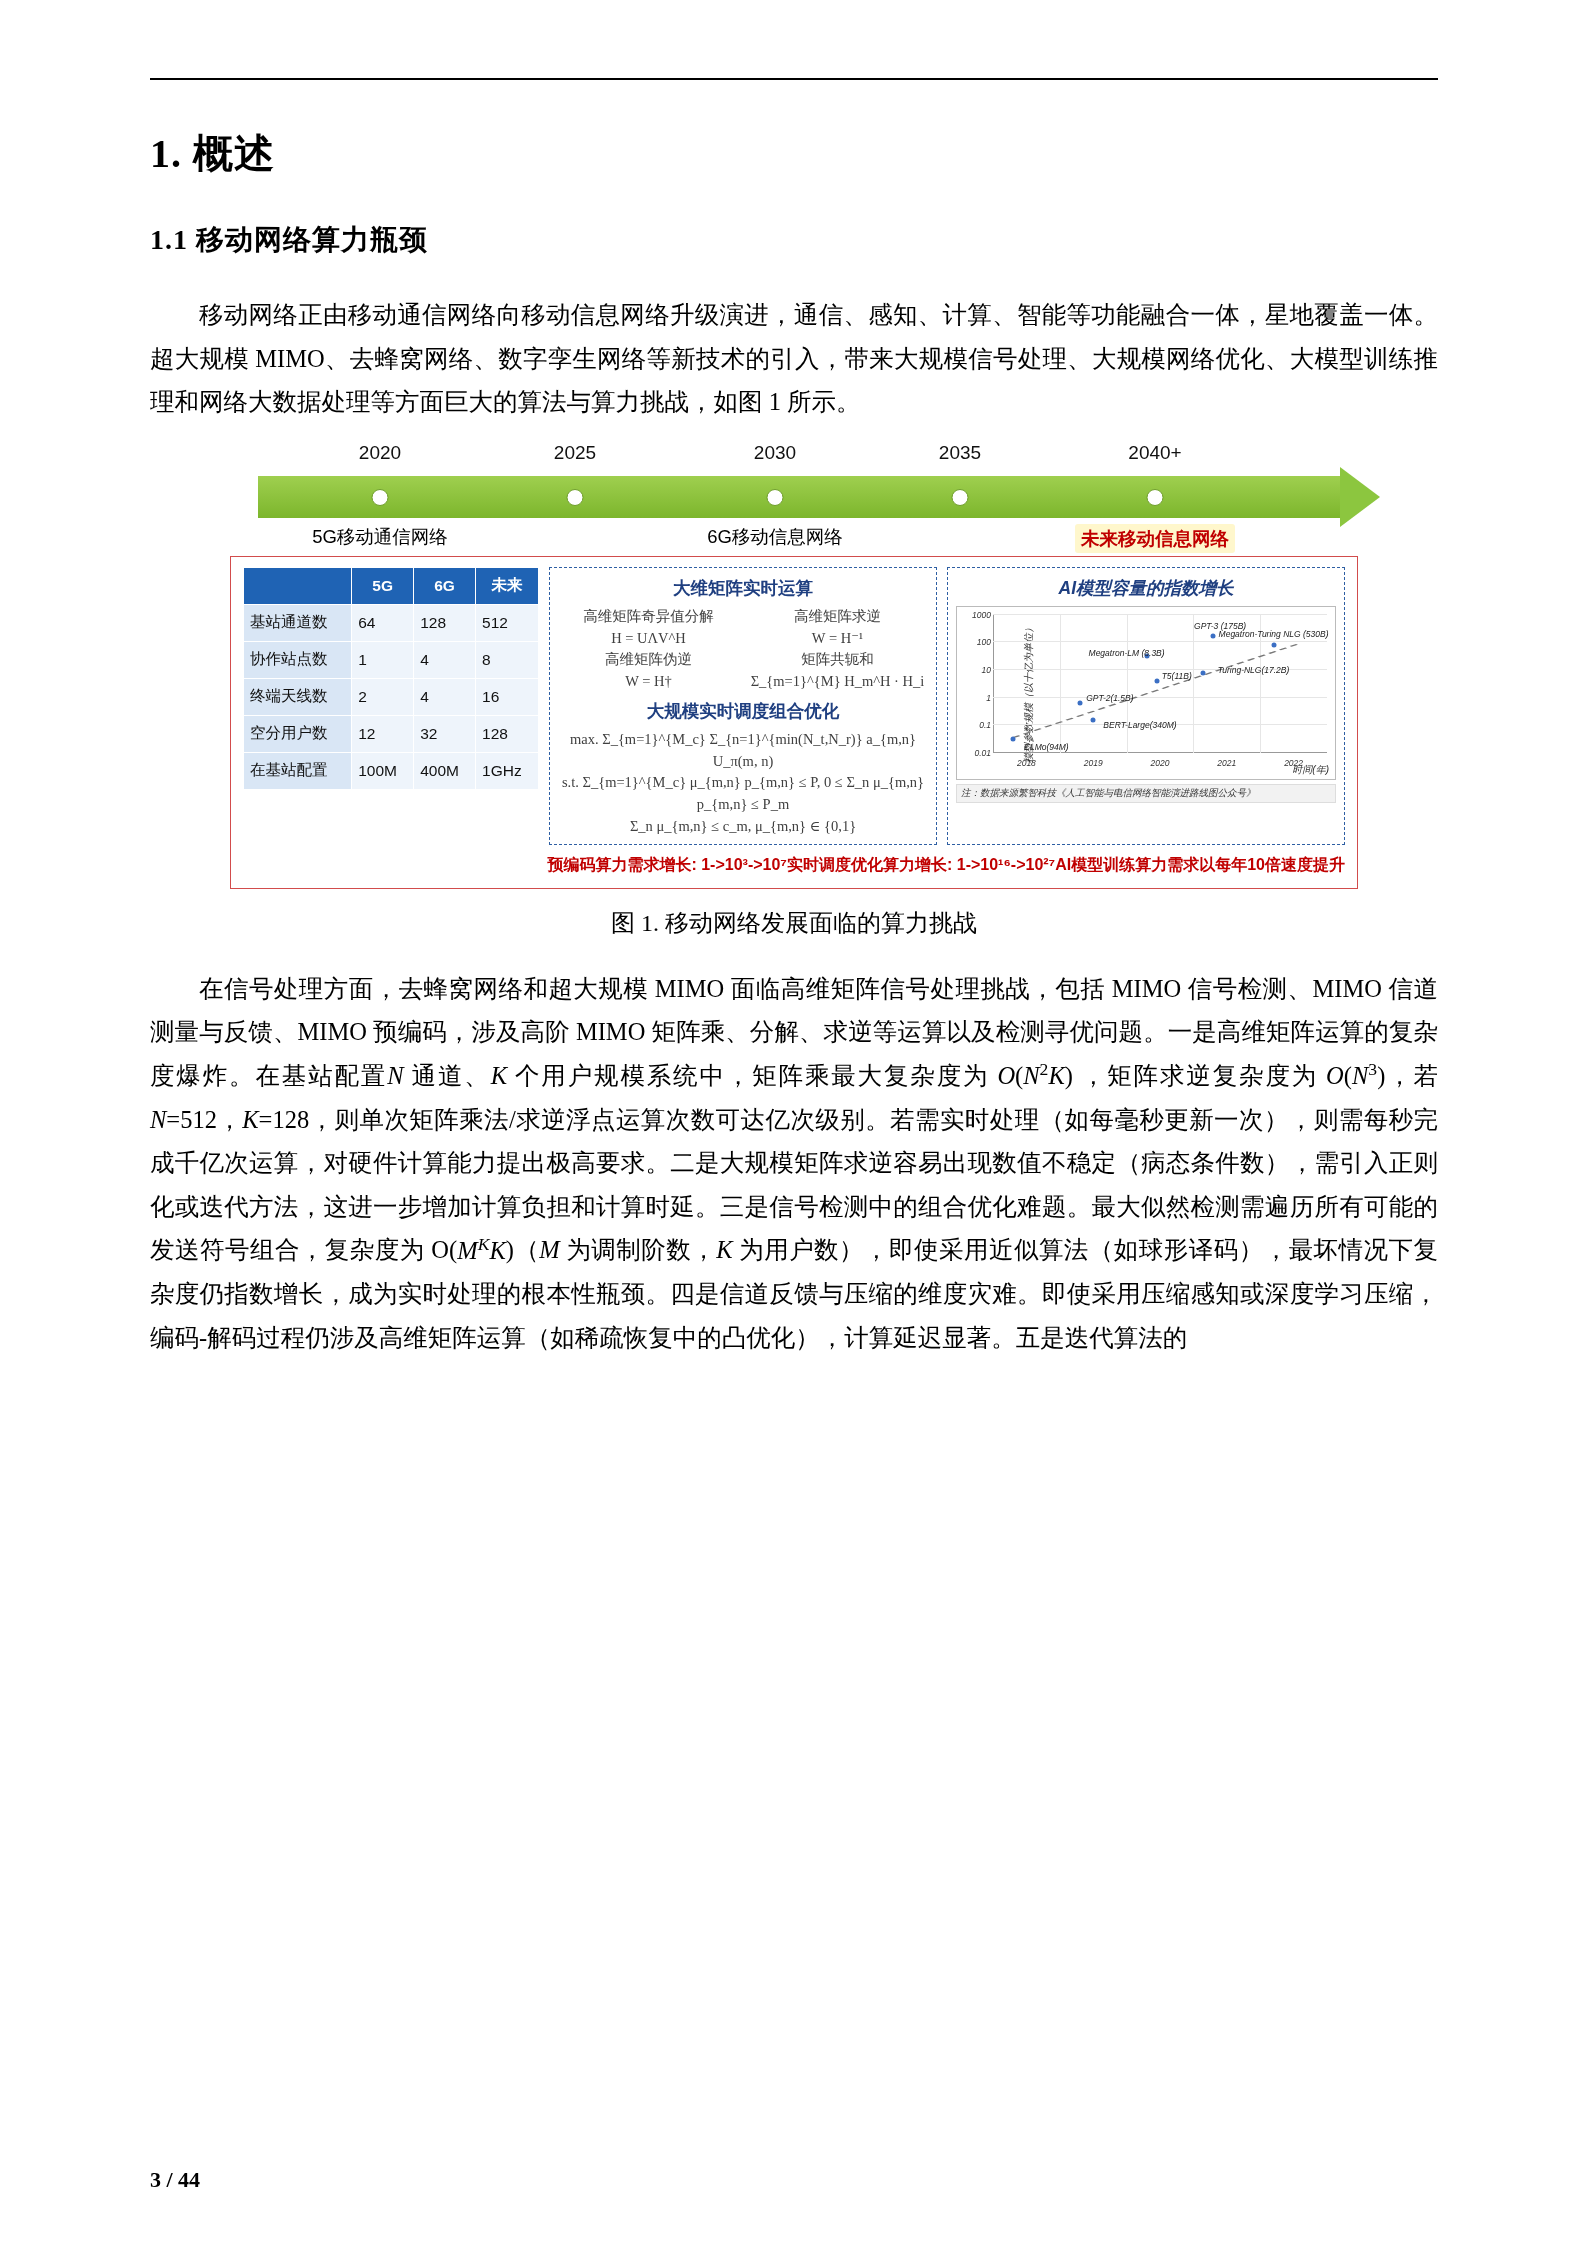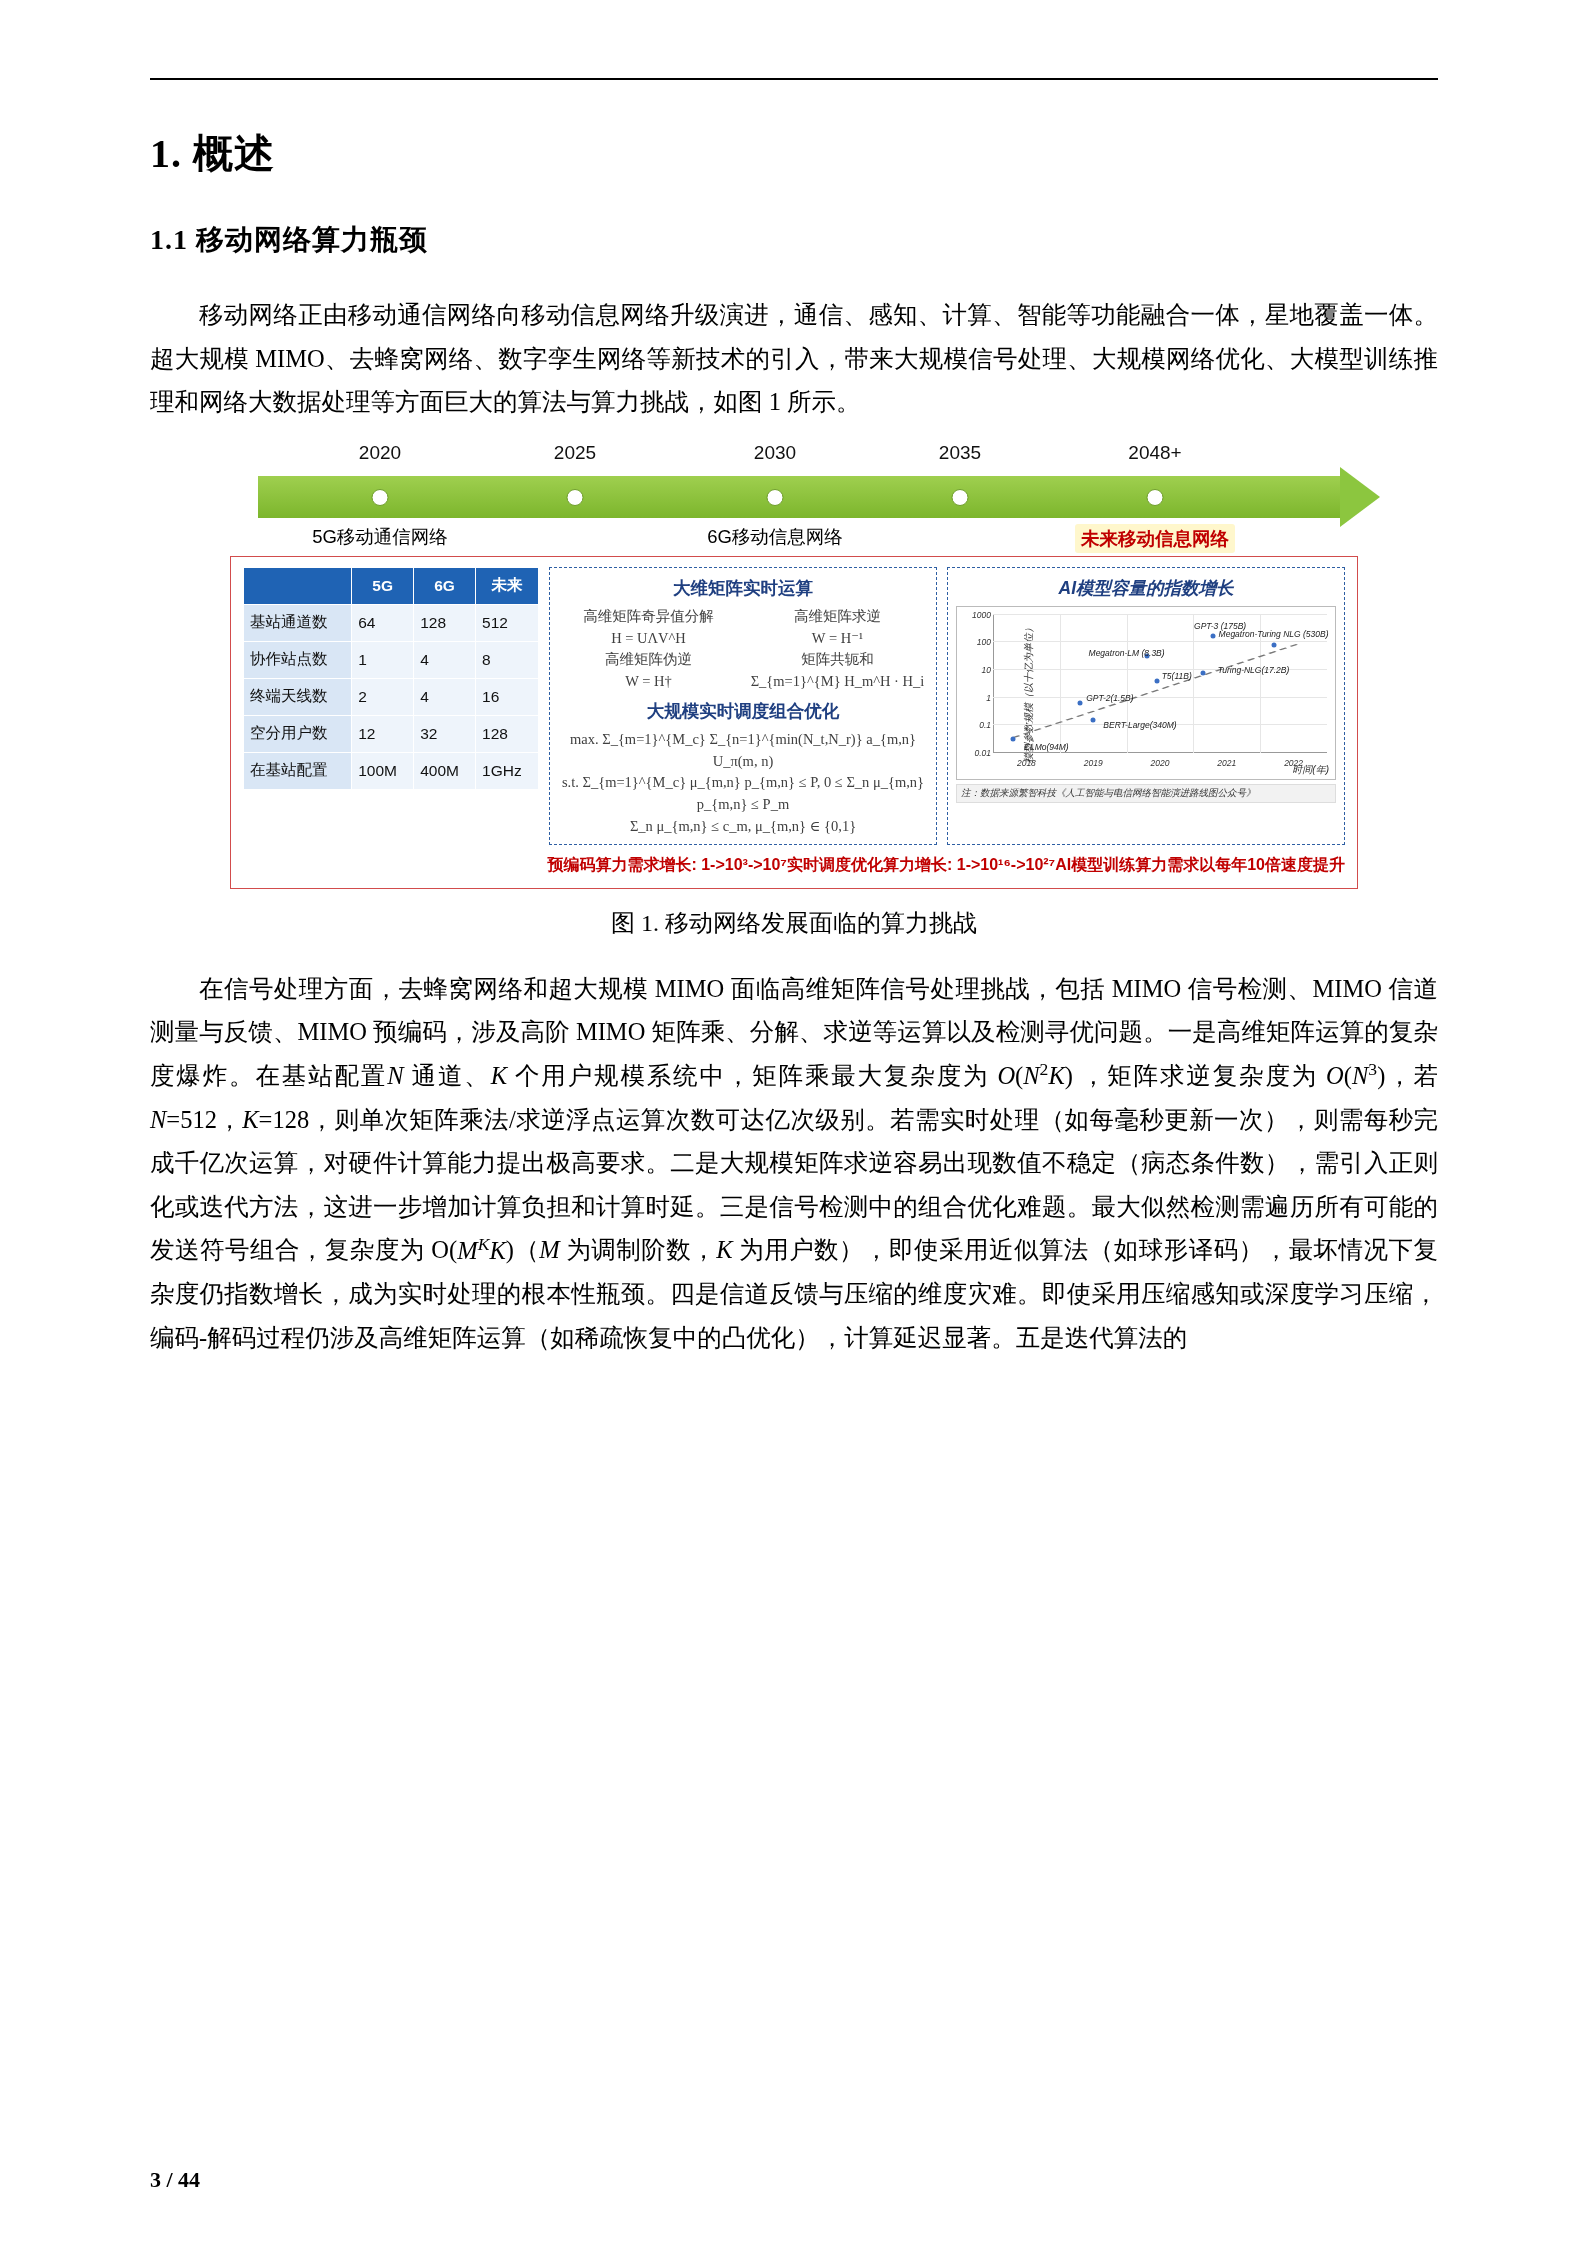--- a/index.html
+++ b/index.html
@@ -131,21 +131,21 @@
 
   <div class="fig-wrap">
     <div class="figure">
 
       <div class="tl">
         <div class="tl-years">
           <span style="left:150px;">2020</span>
           <span style="left:345px;">2025</span>
           <span style="left:545px;">2030</span>
           <span style="left:730px;">2035</span>
-          <span style="left:925px;">2048+</span>
+          <span style="left:925px;">2040+</span>
         </div>
         <div class="tl-arrow"></div>
         <div class="tl-dot" style="left:150px;"></div>
         <div class="tl-dot" style="left:345px;"></div>
         <div class="tl-dot" style="left:545px;"></div>
         <div class="tl-dot" style="left:730px;"></div>
         <div class="tl-dot" style="left:925px;"></div>
         <div class="tl-labels">
           <span style="left:150px;">5G移动通信网络</span>
           <span style="left:545px;">6G移动信息网络</span>

